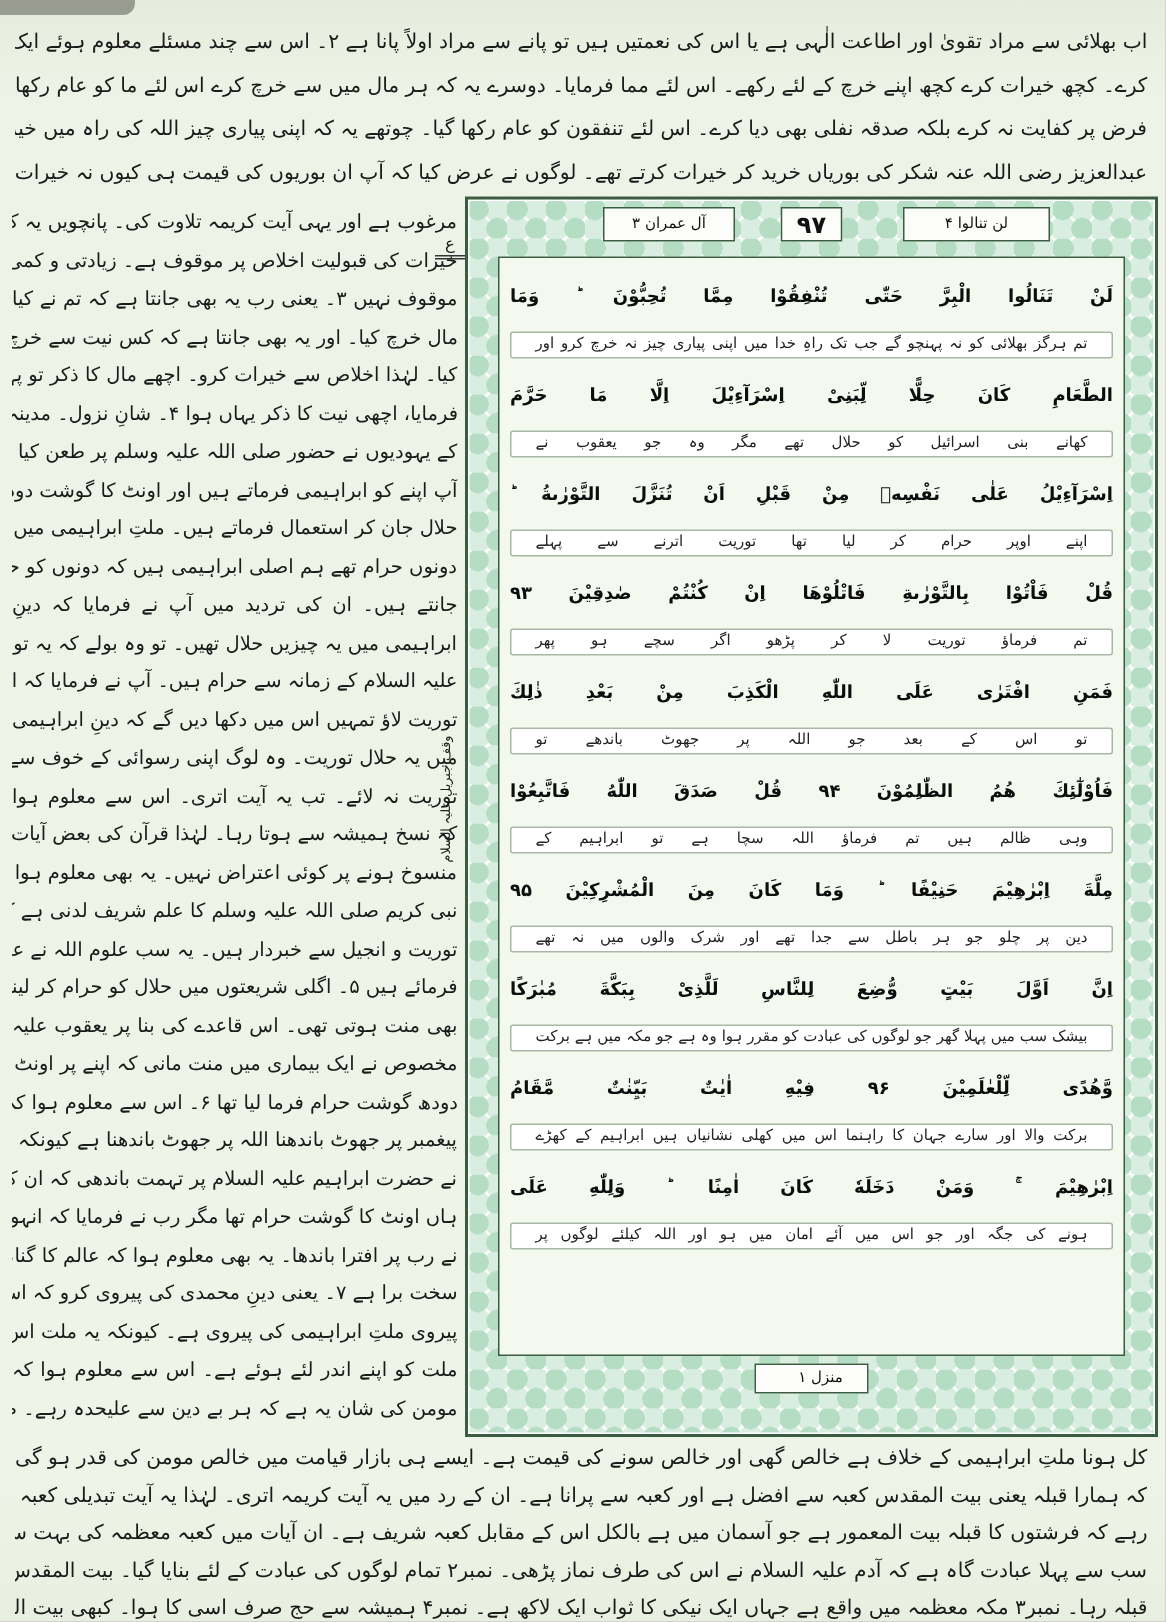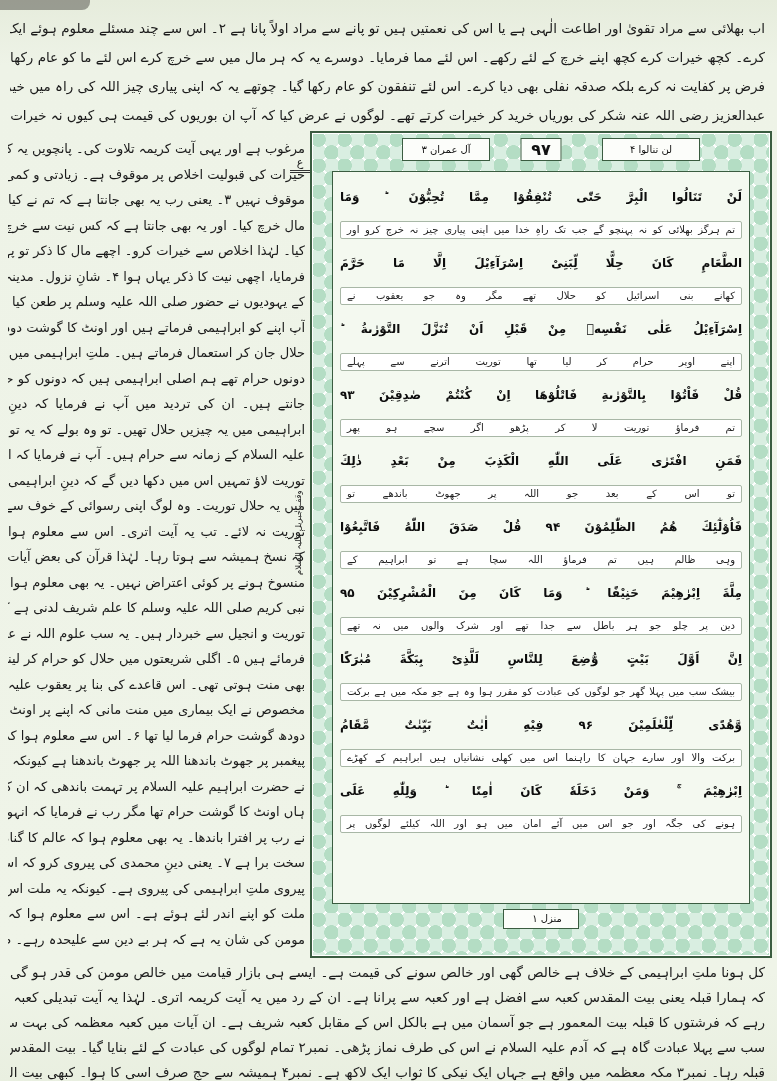--- a/index.html
+++ b/index.html
@@ -84,21 +84,21 @@
   .ar{
     height:45px;line-height:45px;
     font-size:12px;font-weight:bold;color:#0d0d0d;
     text-align:justify;text-align-last:justify;
     white-space:nowrap;overflow:hidden;
   }
   .ur{
     height:18px;line-height:16px;box-sizing:border-box;
     font-size:10px;color:#222;
     background:#ffffff;border:1px solid #a8b7a6;border-radius:2px;
-    padding:0 6px;margin-top:1px;
+    padding:0 16px;margin-top:1px;
     text-align:justify;text-align-last:justify;
     white-space:nowrap;overflow:hidden;
   }
   .manzil-box{
     position:absolute;bottom:27px;left:50%;transform:translateX(-50%);
     width:76px;height:20px;box-sizing:border-box;
     background:#fcfdfa;border:1px solid #3a5c40;
     font-size:10px;line-height:18px;text-align:center;color:#111;
     z-index:3;
     padding-left:12px;

